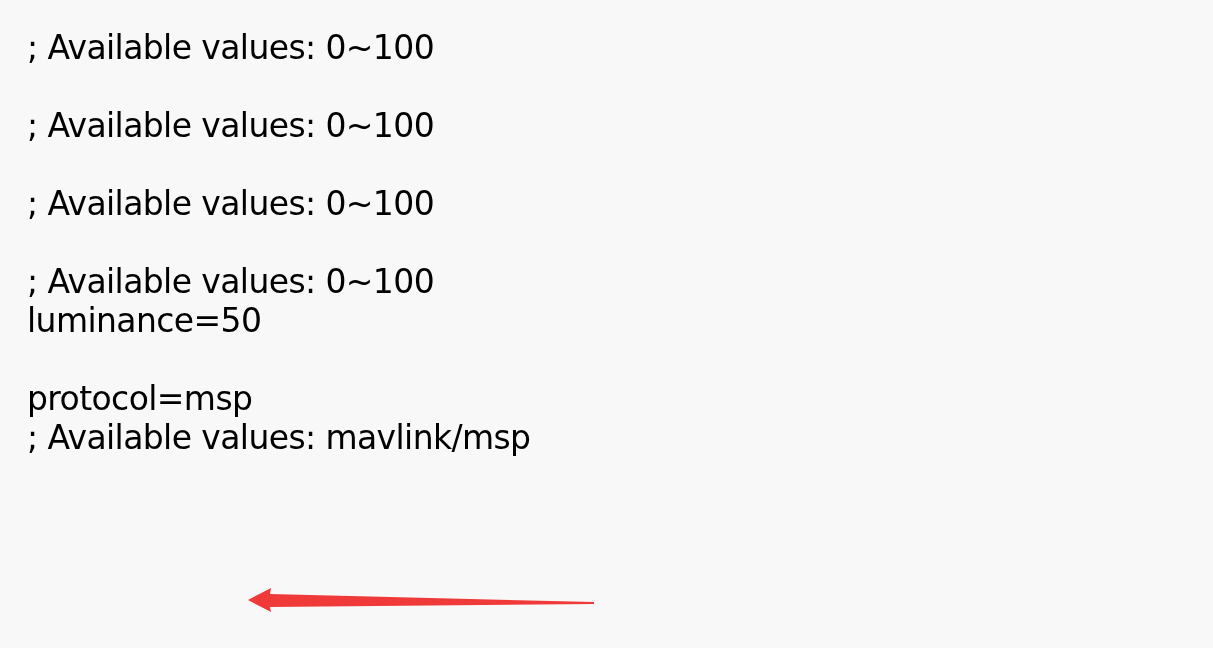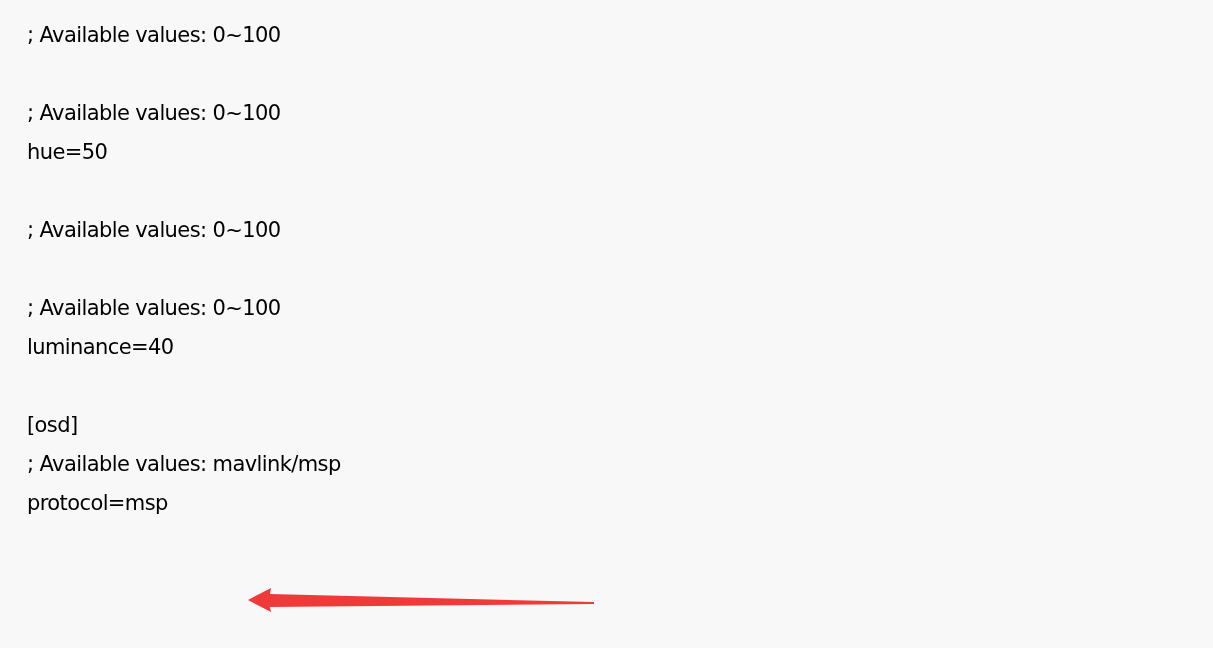--- a/index.html
+++ b/index.html
@@ -4,43 +4,41 @@
   <style>
     html, body { margin: 0; padding: 0; }
     body {
       width: 1213px; height: 648px; overflow: hidden;
       background: #f8f8f8;
       position: relative;
       font-family: "DejaVu Sans", sans-serif;
       color: #000;
     }
     .doc {
-      position: absolute; left: 27px; top: 16px;
-      font-size: 21px;
+      position: absolute; left: 27px; top: 28px;
+      font-size: 33px;
       line-height: 39px;
       letter-spacing: -0.6px;
     }
     .line { height: 39px; white-space: pre; }
     .blank { height: 39px; }
     .arrow { position: absolute; left: 0; top: 0; }
   </style>
 </head>
 <body>
 
 <div class="doc">
   <div class="line">; Available values: 0~100</div>
   <div class="blank"></div>
   <div class="line">; Available values: 0~100</div>
-  <div class="line">hue=50</div>
   <div class="blank"></div>
   <div class="line">; Available values: 0~100</div>
   <div class="blank"></div>
   <div class="line">; Available values: 0~100</div>
-  <div class="line">luminance=40</div>
+  <div class="line">luminance=50</div>
   <div class="blank"></div>
-  <div class="line">[osd]</div>
+  <div class="line">protocol=msp</div>
   <div class="line">; Available values: mavlink/msp</div>
-  <div class="line">protocol=msp</div>
 </div>
 
 <svg class="arrow" width="1213" height="648">
   <polygon points="248,600 271,588 270,594 594,602 594,604 270,607 271,612" fill="#f03a3a"></polygon>
 </svg>
 
 </body></html>

